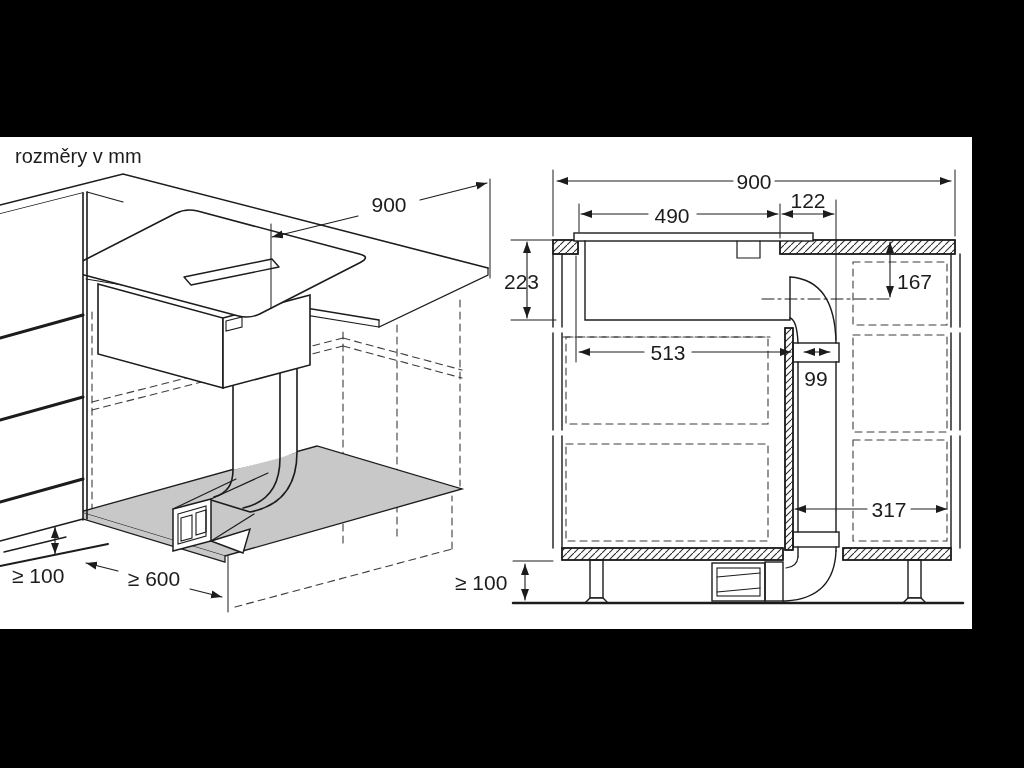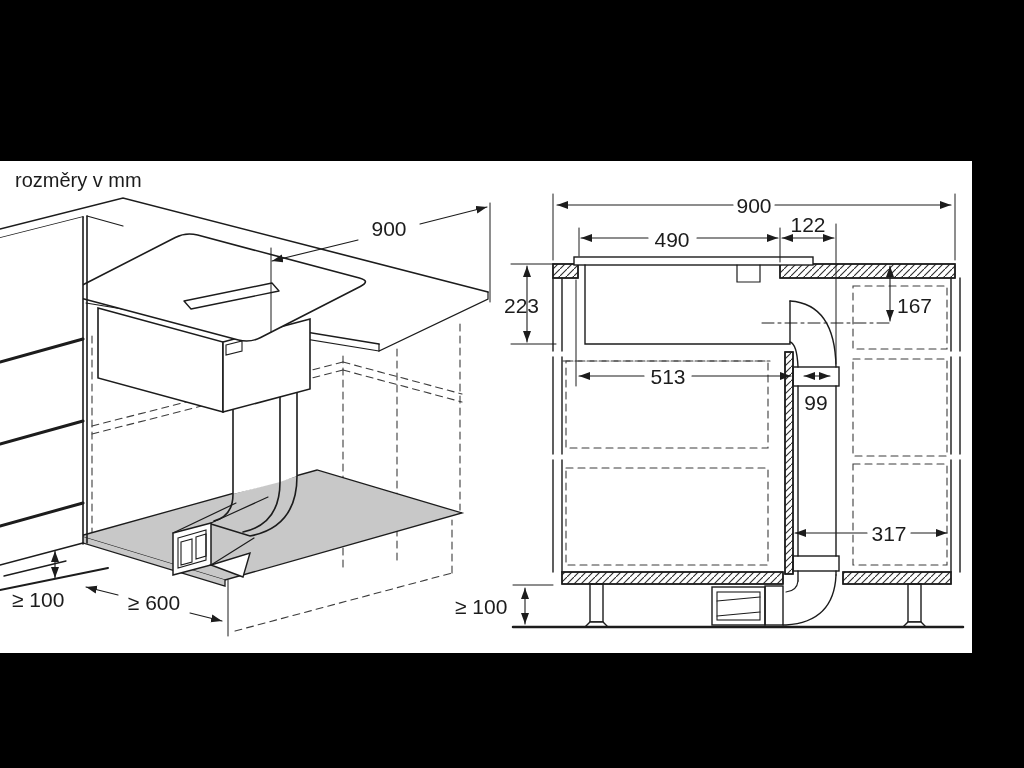--- a/index.html
+++ b/index.html
@@ -1,18 +1,18 @@
 <!DOCTYPE html>
 <html><head>
 <meta charset="utf-8">
 <style>
   html,body{margin:0;padding:0;background:#000;}
   .stage{position:relative;width:1024px;height:768px;background:#000;overflow:hidden;
          font-family:"Liberation Sans", sans-serif;}
-  .panel{position:absolute;left:0;top:137px;width:972px;height:492px;background:#fff;margin-top:24px;}
+  .panel{position:absolute;left:0;top:137px;width:972px;height:492px;background:#fff;}
   svg text{font-family:"Liberation Sans", sans-serif;fill:#1c1c1c;}
   .dim{font-size:21px;}
   .hdr{font-size:20px;}
 </style>
 </head>
 <body>
 
 <div class="stage">
   <div class="panel">
   <svg width="972" height="492" viewBox="0 137 972 492">

